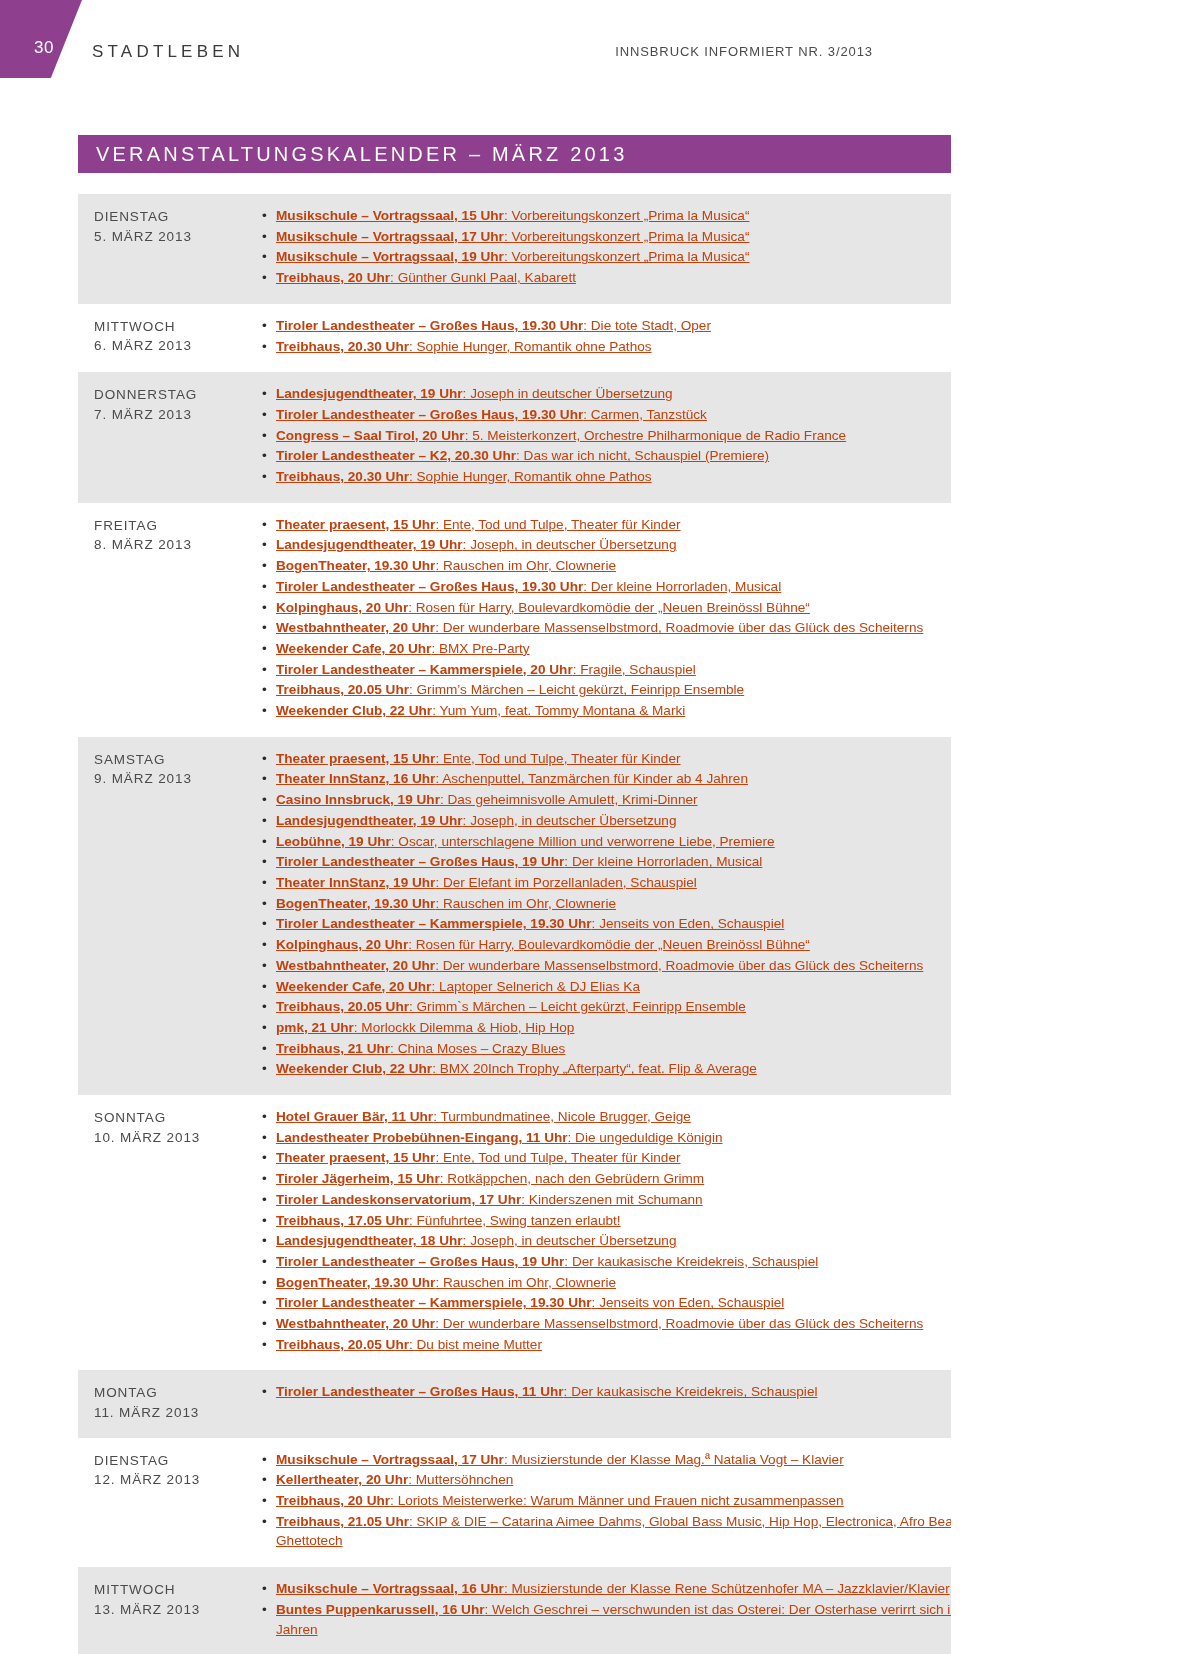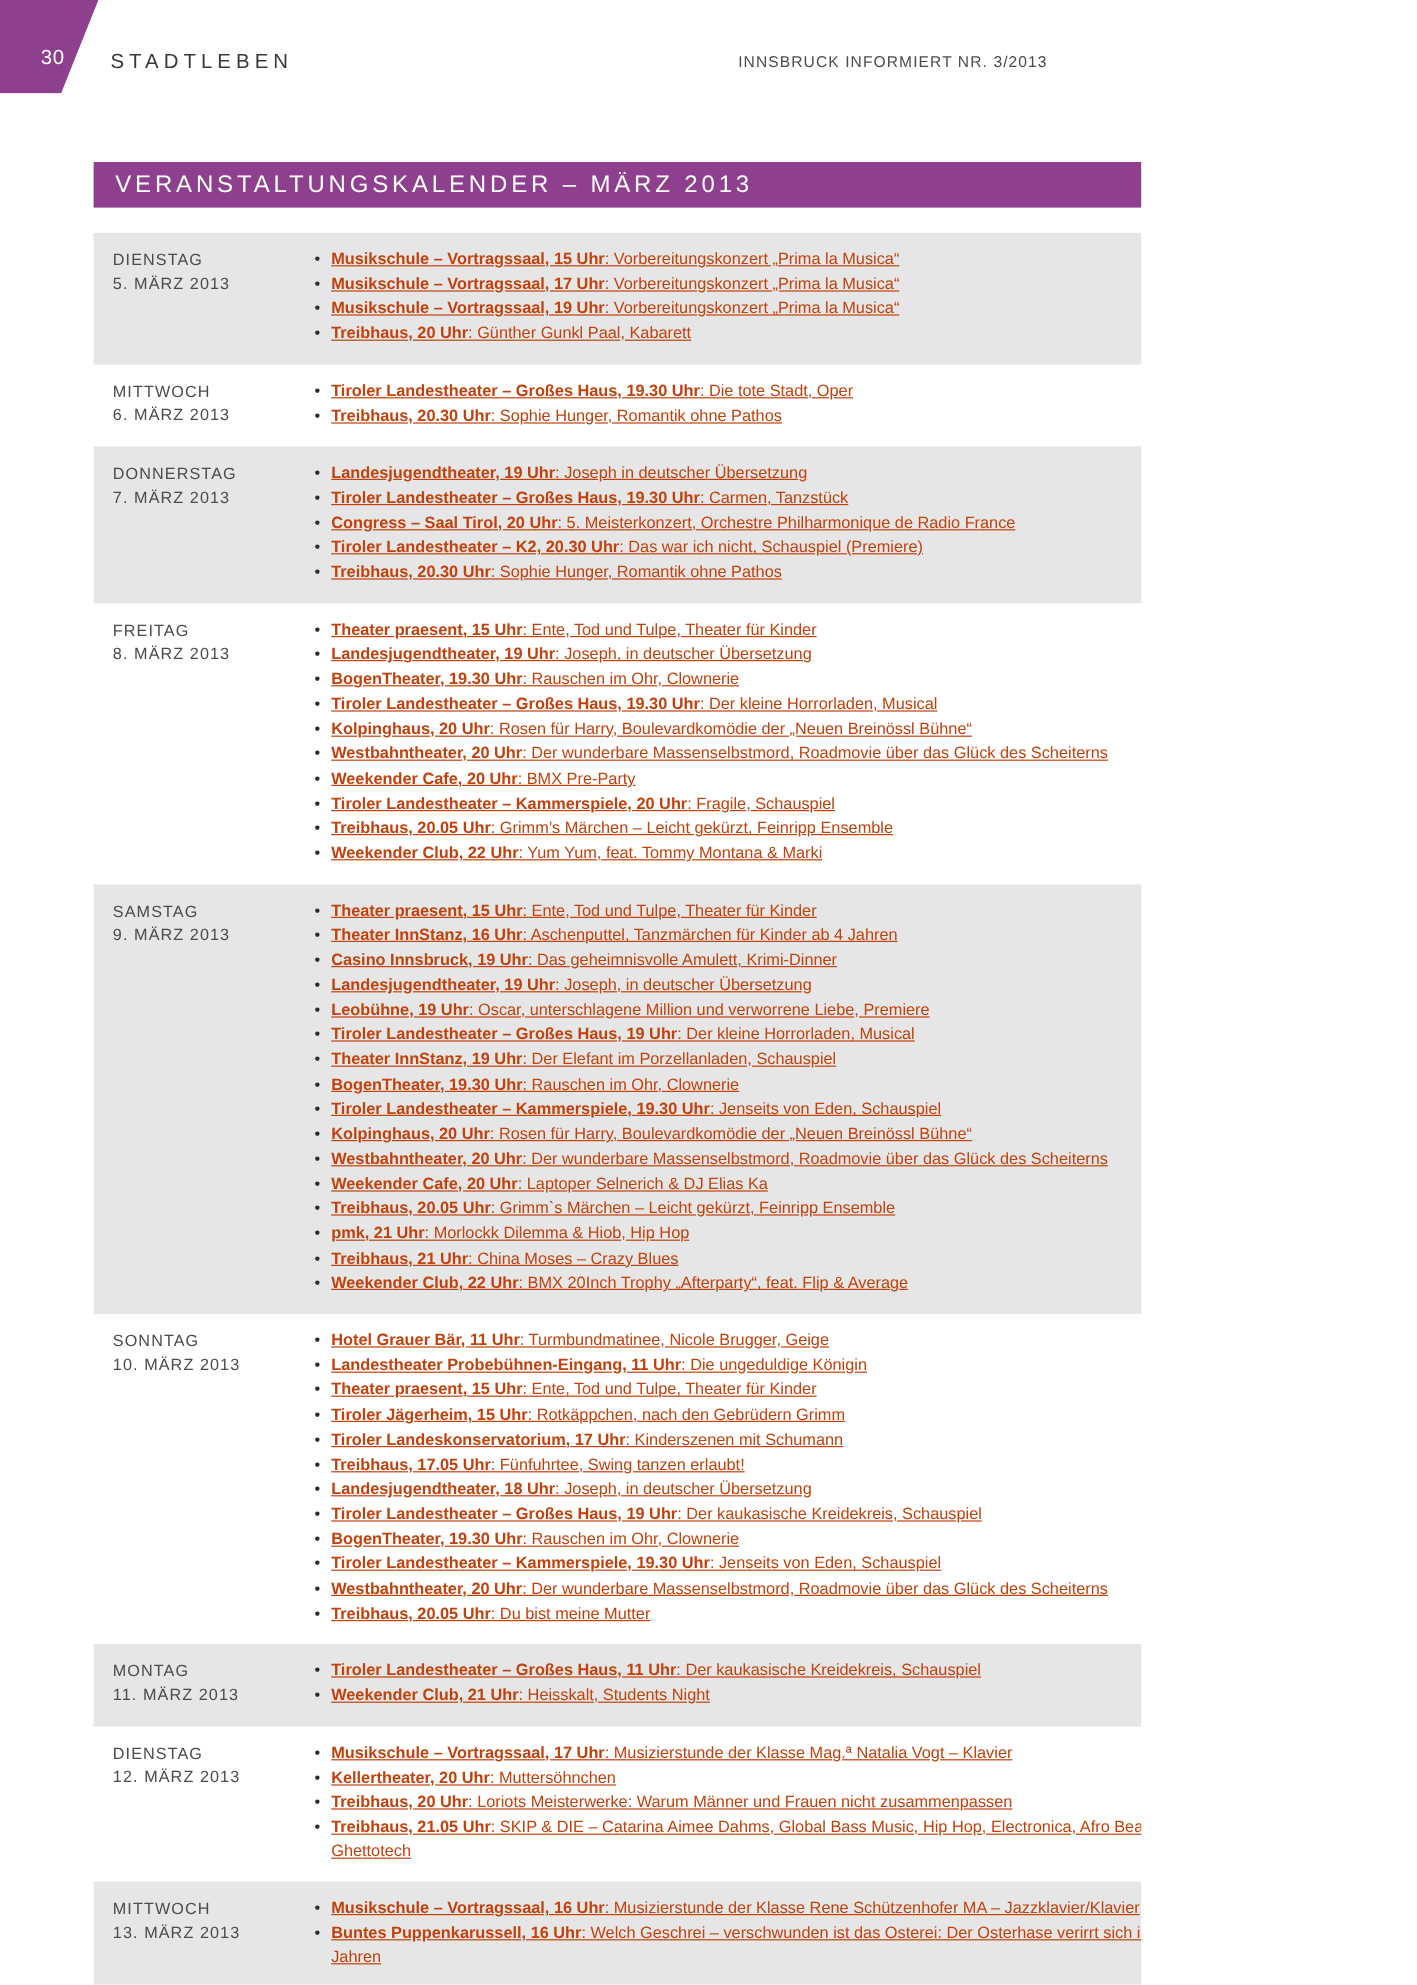--- a/index.html
+++ b/index.html
@@ -229,21 +229,20 @@
           <div class="event"><span class="venue">Treibhaus, 20.05 Uhr</span><span class="desc">: Du bist meine Mutter</span></div>
         </div>
       </div>
       <div class="day-row shaded">
         <div class="day-label">
           <span class="dow">MONTAG</span>
           <span class="date">11. MÄRZ 2013</span>
         </div>
         <div class="events">
           <div class="event"><span class="venue">Tiroler Landestheater – Großes Haus, 11 Uhr</span><span class="desc">: Der kaukasische Kreidekreis, Schauspiel</span></div>
-          <div class="event"><span class="venue">Weekender Club, 21 Uhr</span><span class="desc">: Heisskalt, Students Night</span></div>
         </div>
       </div>
       <div class="day-row plain">
         <div class="day-label">
           <span class="dow">DIENSTAG</span>
           <span class="date">12. MÄRZ 2013</span>
         </div>
         <div class="events">
           <div class="event"><span class="venue">Musikschule – Vortragssaal, 17 Uhr</span><span class="desc">: Musizierstunde der Klasse Mag.ª Natalia Vogt – Klavier</span></div>
           <div class="event"><span class="venue">Kellertheater, 20 Uhr</span><span class="desc">: Muttersöhnchen</span></div>

